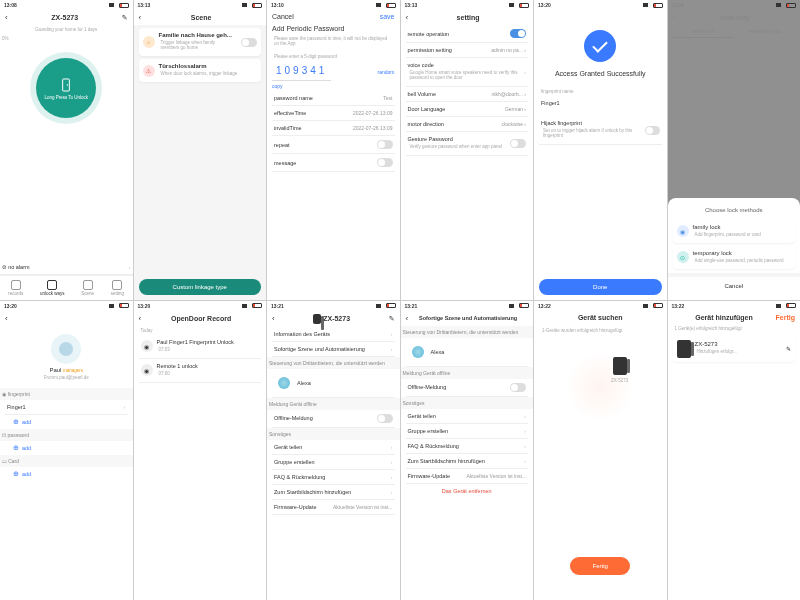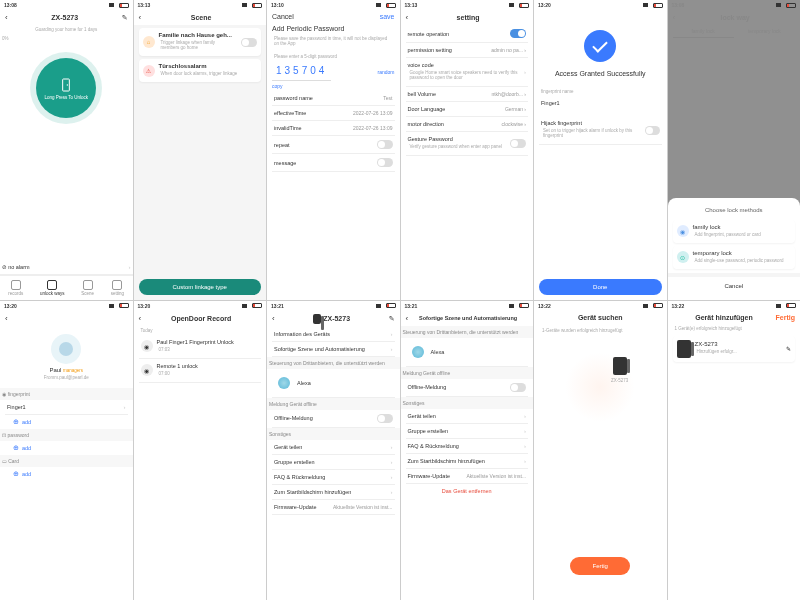--- a/index.html
+++ b/index.html
@@ -152,21 +152,21 @@
 <div class="hdr">
         <span>Cancel</span>
         <span></span>
         <span style="color:#3a7afe">save</span>
       </div>
 <div class="content">
 <div style="font-size:7px;font-weight:500;padding:2px 0">Add Periodic Password</div>
 <div class="sub">Please save the password in time, it will not be displayed on the App</div>
 <div class="sub" style="margin-top:4px">Please enter a 5-digit password</div>
 <div style="display:flex;align-items:baseline;justify-content:space-between">
-          <span class="pwd-digits">135704</span>
+          <span class="pwd-digits">109341</span>
           <span style="color:#3a7afe;font-size:5px">random</span>
         </div>
 <div style="color:#3a7afe;font-size:5px;padding:2px 0">copy</div>
 <div class="row">
           <span>password name</span>
           <span class="val">Test</span>
         </div>
 <div class="row">
           <span>effectiveTime</span>
           <span class="val">2022-07-26 13:09</span>

